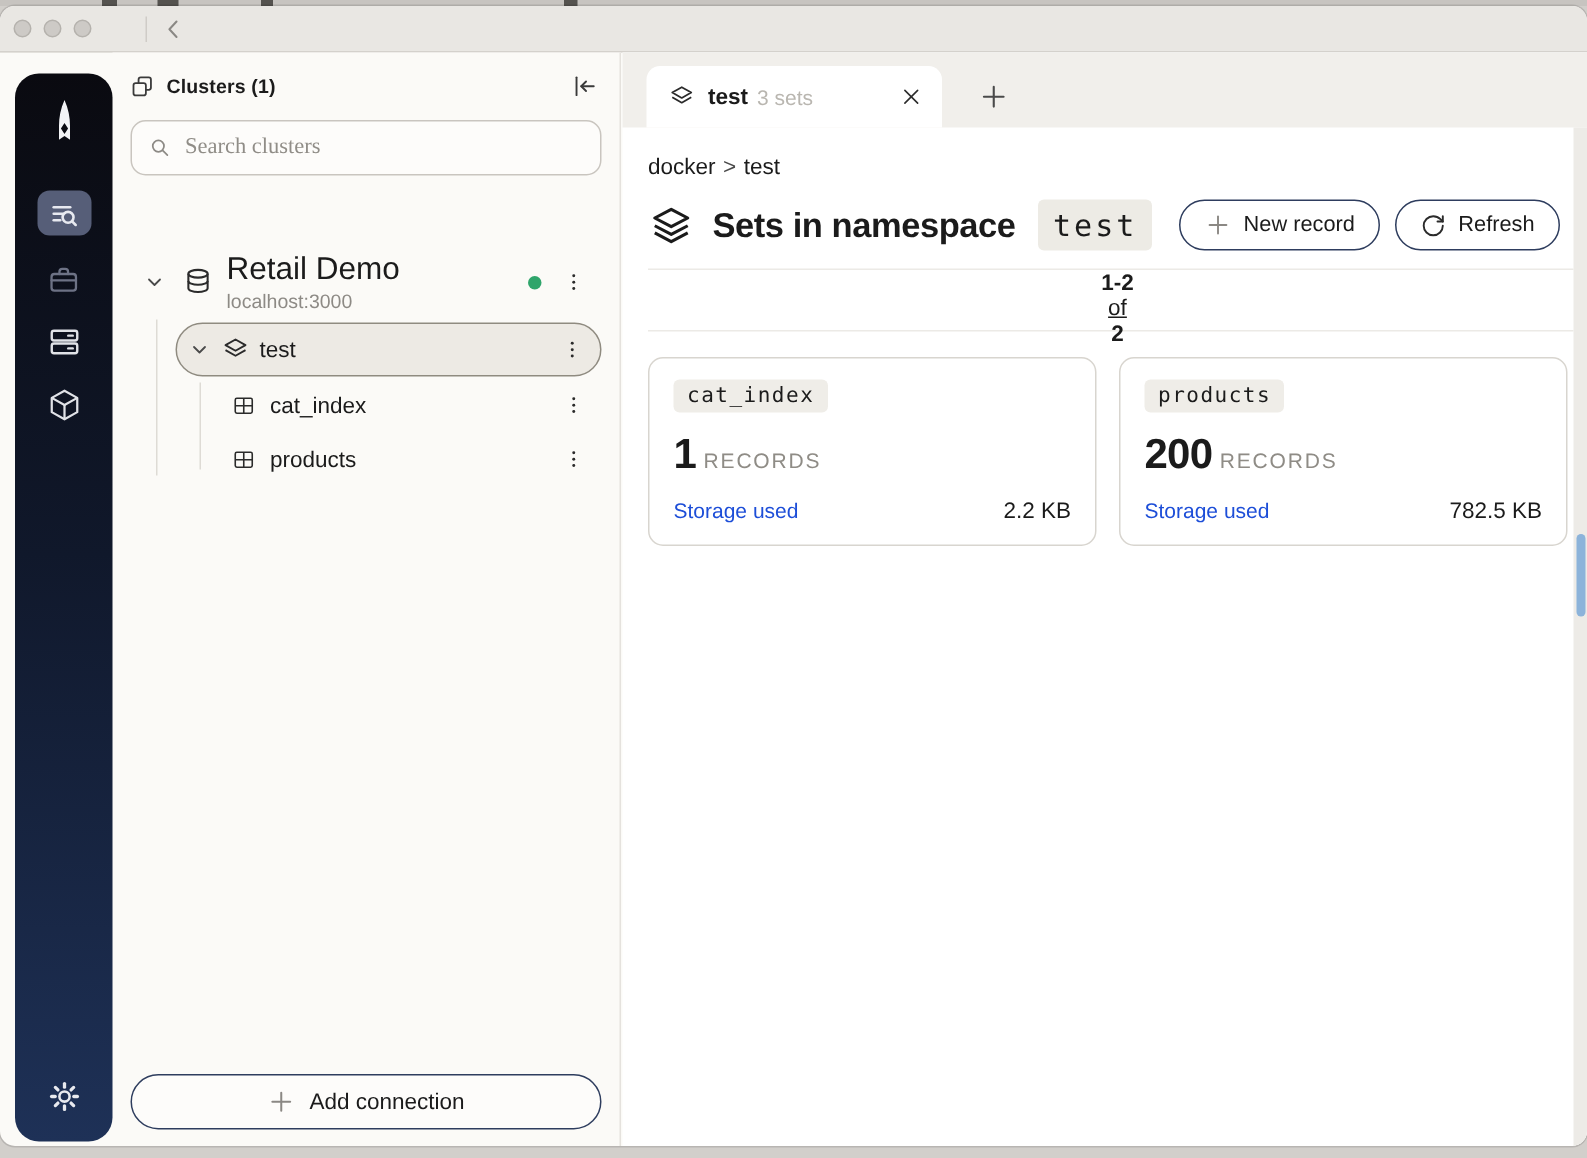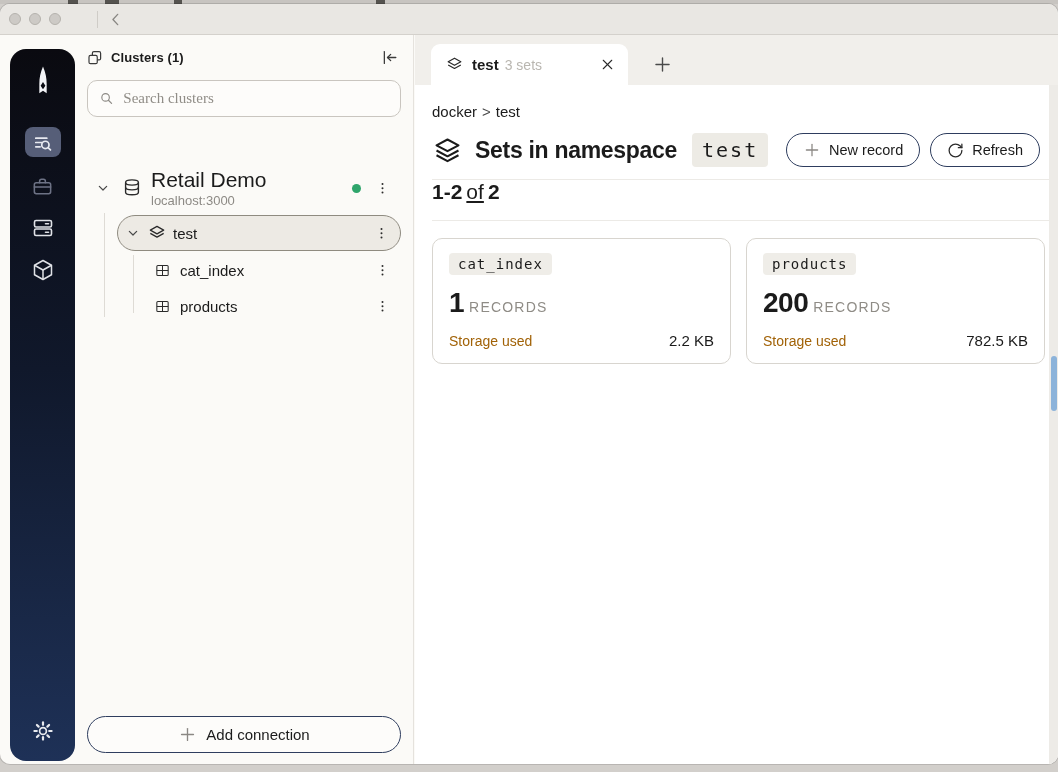--- a/index.html
+++ b/index.html
@@ -80,35 +80,35 @@
   .heading-row { margin-top:13px; display:flex; align-items:center; padding-right:18px; }
   .heading-title { font-size:23px; font-weight:700; letter-spacing:-.3px; margin-left:12px; }
   .ns-badge { margin-left:15px; font-family:"DejaVu Sans Mono", monospace; font-size:20px; letter-spacing:2px;
               background:#edebe5; border-radius:4px; padding:5px 10px; }
   .pill-btn { height:34px; border-radius:17px; background:#ffffff; border:1.2px solid; display:flex;
               align-items:center; gap:8px; padding:0 16px; font-size:14.5px; font-weight:500; cursor:pointer;
               font-family:"Liberation Sans", sans-serif; color:#1b1b1b; }
   .btn-group { display:flex; gap:10px; }
 
   .divider { margin-top:12px; height:1px; background:#eceae6; margin-right:9px; }
-  .pag-row { height:40px; display:flex; font-size:21px; }
+  .pag-row { height:40px; display:flex; align-items:center; font-size:15px;flex-direction:column; }
   .pag-row .b { font-weight:700; }
   .pag-row .n { margin:0 4px;text-decoration:underline; }
   .divider2 { height:1px; background:#eceae6; margin-right:9px; }
 
   .cards { margin-top:17px; display:flex; gap:15px; }
   .card { width:299px; height:126px; background:#ffffff; border:1px solid #d8d5cf; border-radius:10px;
           padding:14px 16px; cursor:pointer; }
   .set-badge { display:inline-block; font-family:"DejaVu Sans Mono", monospace; font-size:14px; letter-spacing:1px;
                background:#efede8; border-radius:4px; padding:3px 9px; }
   .rec-row { margin-top:12px; display:flex; align-items:baseline; }
   .rec-count { font-size:28px; font-weight:700; letter-spacing:-.5px; }
   .rec-label { font-size:14px; color:#8f8c86; letter-spacing:1.2px; margin-left:5px; }
   .stor-row { margin-top:13px; display:flex; align-items:baseline; justify-content:space-between; }
-  .stor-label { font-size:14px; color:#a16207; }
+  .stor-label { font-size:14px; color:#1d4ed8; }
   .stor-value { font-size:15px; font-weight:500; }
 
   .scroll-track { position:absolute; right:0; top:50px; bottom:0; width:9px; background:#edebe7; }
   .scroll-thumb { position:absolute; right:1px; top:271px; width:6px; height:55px; border-radius:3px; }
 
   svg { display:block; }
 </style>
 </head>
 <body>
 

